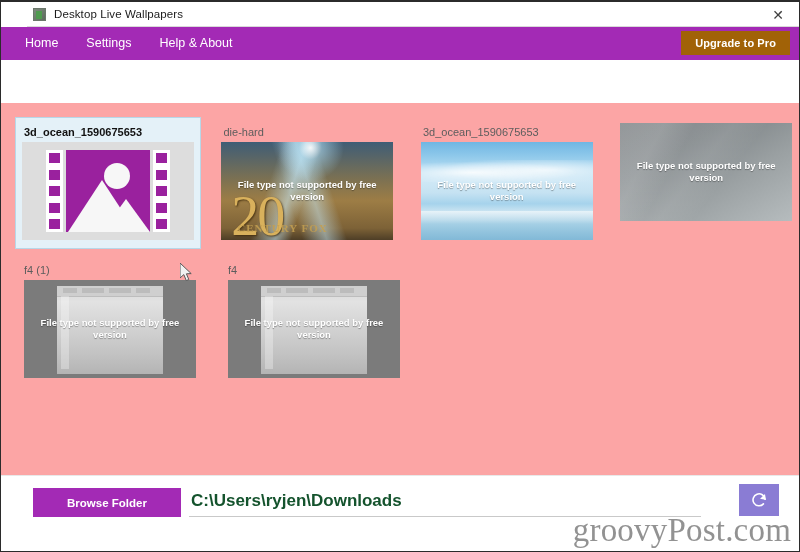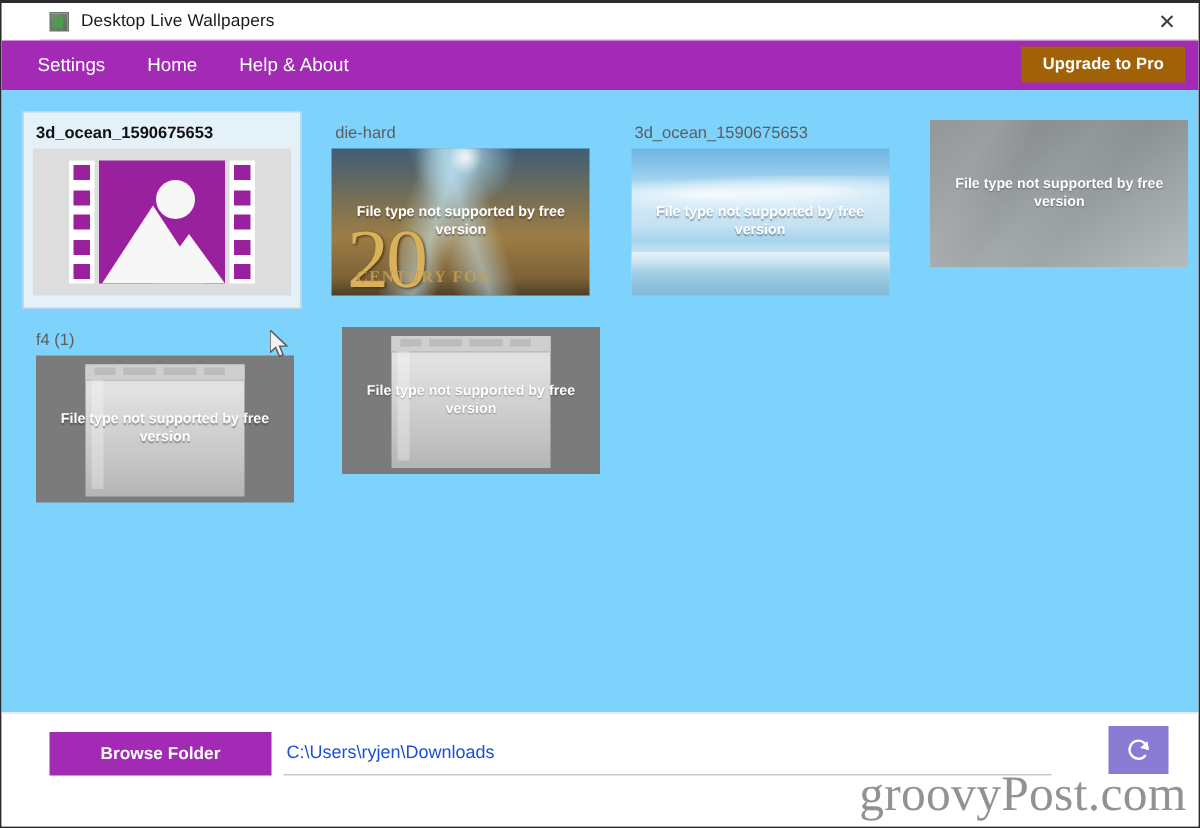--- a/index.html
+++ b/index.html
@@ -93,22 +93,23 @@
     letter-spacing: .1px;
     cursor: default;
     font-family: "Liberation Sans", sans-serif;
   }
 
   
   .grid {
     position: relative;
     padding: 8px 0 0 0;
     height: 415px;
-    background: #7dd3fc;
+    background: #fca5a5;
     overflow: hidden;
+    margin-top: 43px;
   }
   .grid-row { display: flex; }
   .card {
     width: 190px;
     margin-left: 14px;
     margin-top: 6px;
     padding: 5px 5px 8px 5px;
     border: 1px solid transparent;
     background: transparent;
     cursor: default;
@@ -272,25 +273,26 @@
     cursor: default;
     font-family: "Liberation Sans", sans-serif;
   }
   .path-field {
     position: absolute;
     left: 188px; top: 12px;
     width: 512px; height: 29px;
     border: none;
     border-bottom: 1px solid #c9c9c9;
     background: transparent;
-    font-size: 12px;
-    color: #1d4ed8;
+    font-size: 17px;
+    color: #14532d;
     padding: 0 2px 2px 2px;
     font-family: "Liberation Sans", sans-serif;
     outline: none;
+    font-weight: bold;
   }
   .refresh-btn {
     position: absolute;
     right: 20px; top: 8px;
     width: 40px; height: 32px;
     background: #8a7cd4;
     border: none;
     display: flex; align-items: center; justify-content: center;
     cursor: default;
   }
@@ -313,22 +315,22 @@
 
 <div id="app">
 
   <div class="titlebar">
     <span class="app-icon"></span>
     <span class="title-text">Desktop Live Wallpapers</span>
     <button class="win-close">✕</button>
   </div>
 
   <div class="navbar">
+    <div class="nav-item">Home</div>
     <div class="nav-item">Settings</div>
-    <div class="nav-item">Home</div>
     <div class="nav-item">Help &amp; About</div>
     <button class="upgrade-btn">Upgrade to Pro</button>
   </div>
 
   <div class="grid">
 
     <div class="grid-row">
 
       <div class="card selected">
         <div class="card-label">3d_ocean_1590675653</div>
@@ -392,20 +394,21 @@
                 <div class="shot-tab wide"></div>
               <div class="shot-tab wide"></div>
                 <div class="shot-tab"></div>
             </div>
           </div>
           <div class="nsmsg">File type not supported by free version</div>
         </div>
       </div>
 
       <div class="card">
+        <div class="card-label">f4</div>
         <div class="thumb thumb-shot">
           <div class="shot-inner">
             <div class="shot-tabs">
               <div class="shot-tab"></div>
                 <div class="shot-tab wide"></div>
               <div class="shot-tab wide"></div>
                 <div class="shot-tab"></div>
             </div>
           </div>
           <div class="nsmsg">File type not supported by free version</div>

